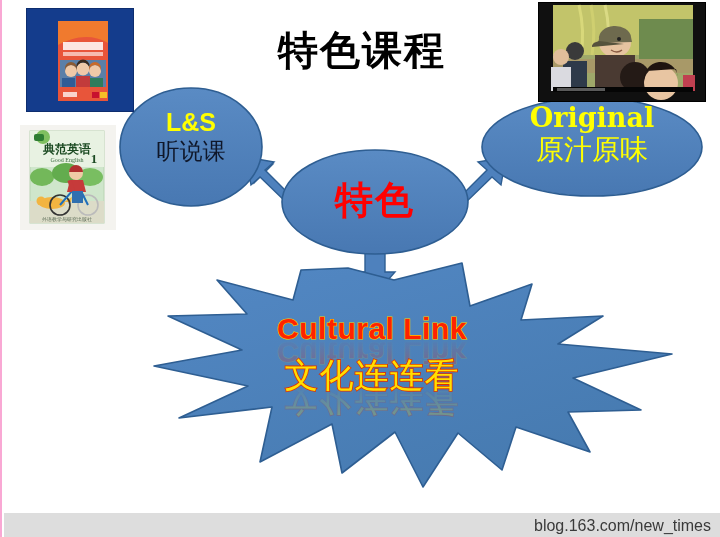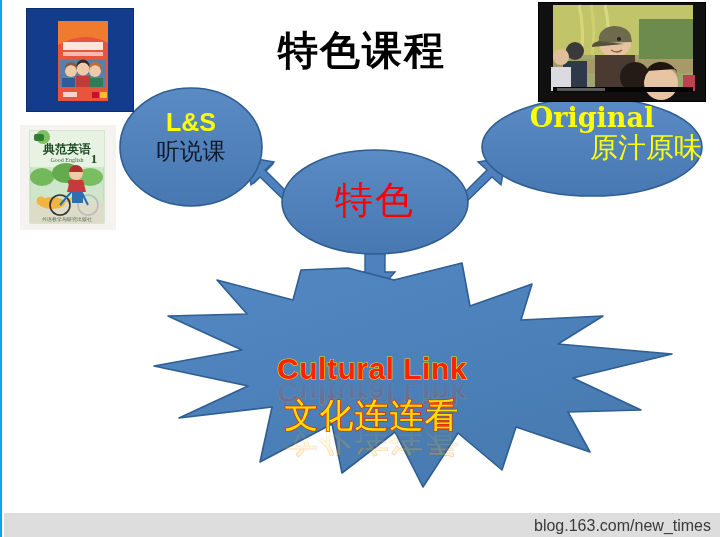--- a/index.html
+++ b/index.html
@@ -13,21 +13,21 @@
     overflow: hidden;
     font-family: "Liberation Sans", sans-serif;
   }
 
   #slide {
     position: relative;
     width: 720px;
     height: 537px;
     background: #ffffff;
     overflow: hidden;
-    border-left: 2px solid #0ea5e9;
+    border-left: 2px solid #f9a8d4;
     box-sizing: border-box;
   }
 
   
   #title {
     position: absolute;
     left: 0;
     top: 30px;
     width: 720px;
     text-align: center;
@@ -86,47 +86,46 @@
   }
   #orig-text .en {
     font-family: "DejaVu Serif", "Liberation Serif", serif;
     font-size: 27px;
     font-weight: 700;
     color: #FFFF00;
     display: block;
     text-align: center;
   }
   #orig-text .cn {
-    font-family: Liberation Mono, monospace;
+    font-family: Liberation Sans, sans-serif;
     font-size: 28px;
     font-weight: 400;
     color: #FFFF00;
     display: block;
     margin-top: 1px;
-    text-align: right;
   }
 
   #center-text {
     left: 280px;
     top: 179px;
     width: 186px;
   }
   #center-text .cn {
     font-family: "DejaVu Serif", "Liberation Serif", serif;
     font-size: 38px;
-    font-weight: 400;
+    font-weight: 700;
     color: #FF0000;
     display: block;
     letter-spacing: 2px;
   }
 
   
   #burst-text {
     left: 180px;
-    top: 352px;
+    top: 312px;
     width: 380px;
   }
   .burst-line {
     position: relative;
     display: block;
   }
   #burst-text .en {
     font-family: "Liberation Sans", sans-serif;
     font-size: 30px;
     font-weight: 700;

